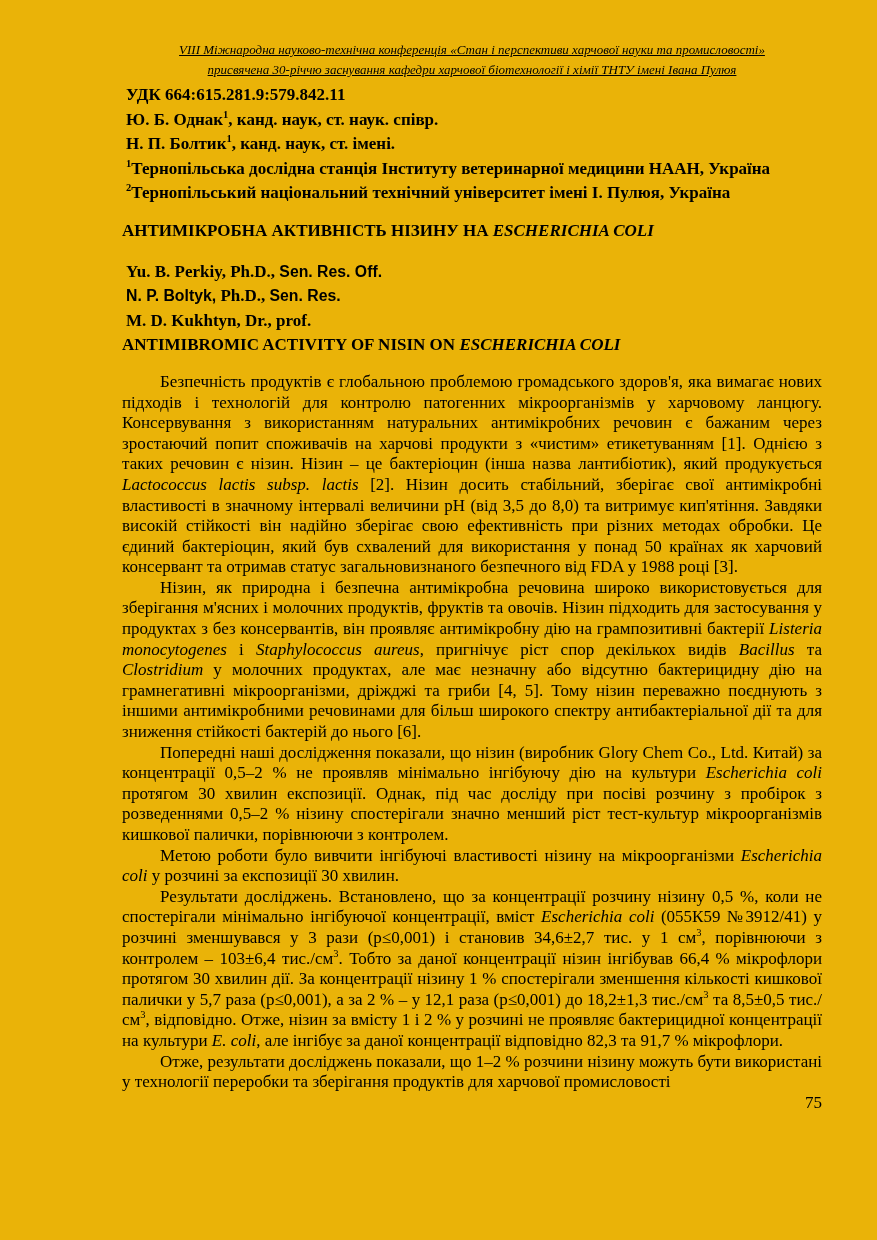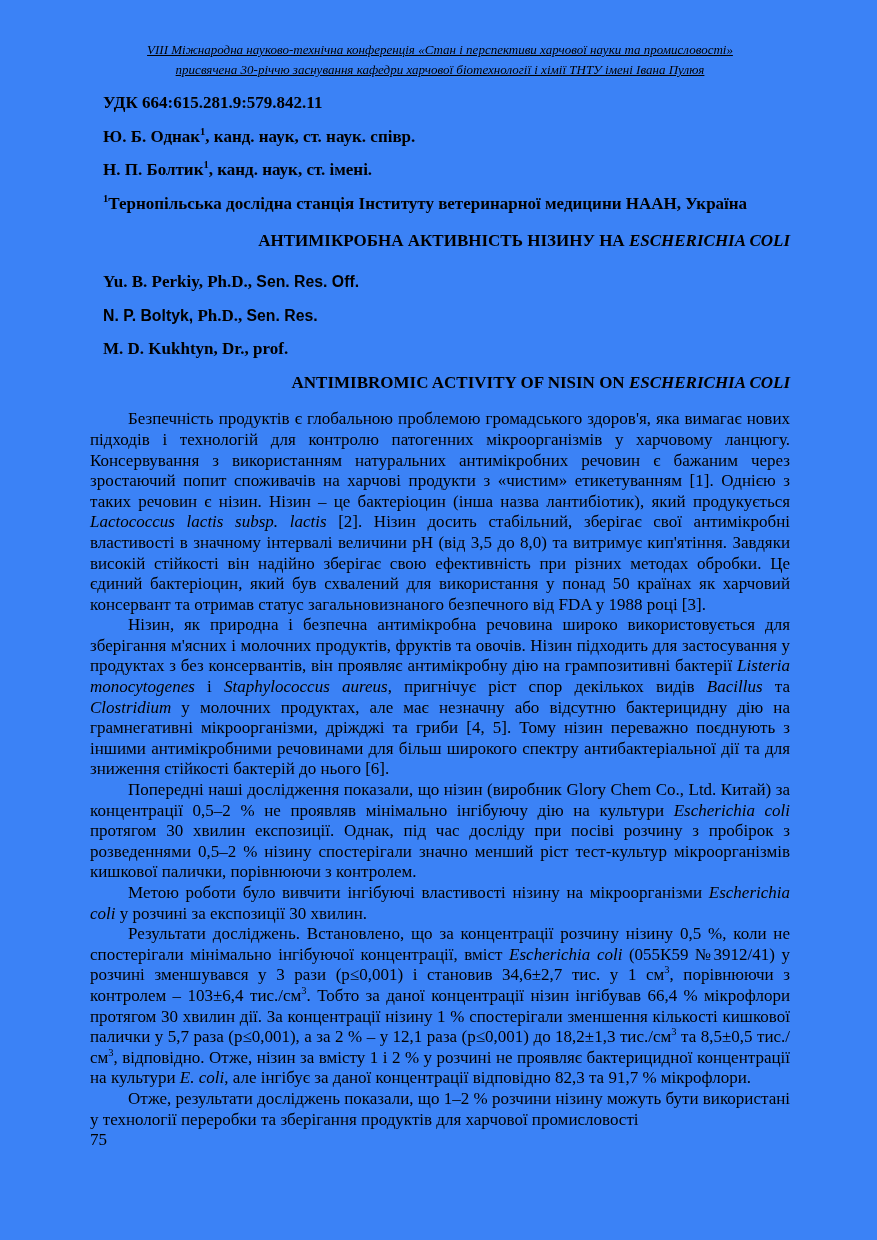--- a/index.html
+++ b/index.html
@@ -4,25 +4,26 @@
 <style>
   html, body {
     margin: 0;
     padding: 0;
     background: #ffffff;
   }
   .page {
     position: relative;
     width: 877px;
     height: 1240px;
-    background: #3b82f6;
+    background: #eab308;
     color: #000000;
     font-family: "Liberation Serif", serif;
     overflow: hidden;
     box-sizing: border-box;
+    padding-left: 32px;
   }
   .content {
     margin-left: 90px;
     width: 700px;
   }
   
   .conf-header {
     padding-top: 40px;
     text-align: center;
     font-style: italic;
@@ -32,25 +33,25 @@
   .conf-line {
     text-decoration: underline;
   }
   
   .meta {
     margin-top: 5px;
     font-weight: bold;
     font-size: 17px;
     line-height: 20.6px;
   }
-  .meta-line { margin: 13px; }
+  .meta-line { margin: 4px; }
   
   .doc-title {
     margin: 0;
-    text-align: right;
+    text-align: left;
     font-weight: bold;
     font-size: 17px;
     line-height: 20.6px;
   }
   .title-ua { margin-top: 17px; margin-bottom: 20px; }
   .title-en { margin-top: 0; margin-bottom: 16px; }
   .authors-en { margin-top: 0; }
   
   .body-text {
     font-size: 17px;
@@ -61,41 +62,42 @@
     margin: 0;
     text-indent: 38px;
   }
   
   .rs-b  { font-weight: normal; }
   .rs-i  { font-style: italic; }
   .rs-bi { font-weight: normal; font-style: italic; }
   .rs-sup { vertical-align: super; font-size: 0.62em; line-height: 0; }
   .rs-sans { font-family: "Liberation Sans", sans-serif; font-size: 0.93em; }
   .page-number {
-    text-align: left;
+    text-align: right;
     font-size: 17px;
     line-height: 20.6px;
   }
 </style>
 </head>
 <body>
 
 <div class="page">
   <div class="content">
 
     <div class="conf-header">
       <div class="conf-line">VIII Міжнародна науково-технічна конференція «Стан і перспективи харчової науки та промисловості»</div>
       <div class="conf-line">присвячена 30-річчю заснування кафедри харчової біотехнології і хімії ТНТУ імені Івана Пулюя</div>
     </div>
 
     <div class="meta">
       <div class="meta-line">УДК 664:615.281.9:579.842.11</div>
       <div class="meta-line"><span>Ю. Б. Однак</span><span class="rs-sup">1</span><span>, канд. наук, ст. наук. співр.</span></div>
       <div class="meta-line"><span>Н. П. Болтик</span><span class="rs-sup">1</span><span>, канд. наук, ст. імені.</span></div>
       <div class="meta-line"><span class="rs-sup">1</span><span>Тернопільська дослідна станція Інституту ветеринарної медицини НААН, Україна</span></div>
+      <div class="meta-line"><span class="rs-sup">2</span><span>Тернопільський національний технічний університет імені І. Пулюя, Україна</span></div>
     </div>
 
     <h1 class="doc-title title-ua"><span>АНТИМІКРОБНА АКТИВНІСТЬ НІЗИНУ НА </span><span class="rs-i">ESCHERICHIA COLI</span></h1>
 
     <div class="meta authors-en">
       <div class="meta-line"><span>Yu. B. Perkiy, Ph.D., </span><span class="rs-sans">Sen. Res. Off.</span></div>
       <div class="meta-line"><span class="rs-sans">N. P. Boltyk,</span><span> Ph.D., </span><span class="rs-sans">Sen. Res.</span></div>
       <div class="meta-line"><span>M. D. Kukhtyn, Dr., prof.</span></div>
     </div>
 

